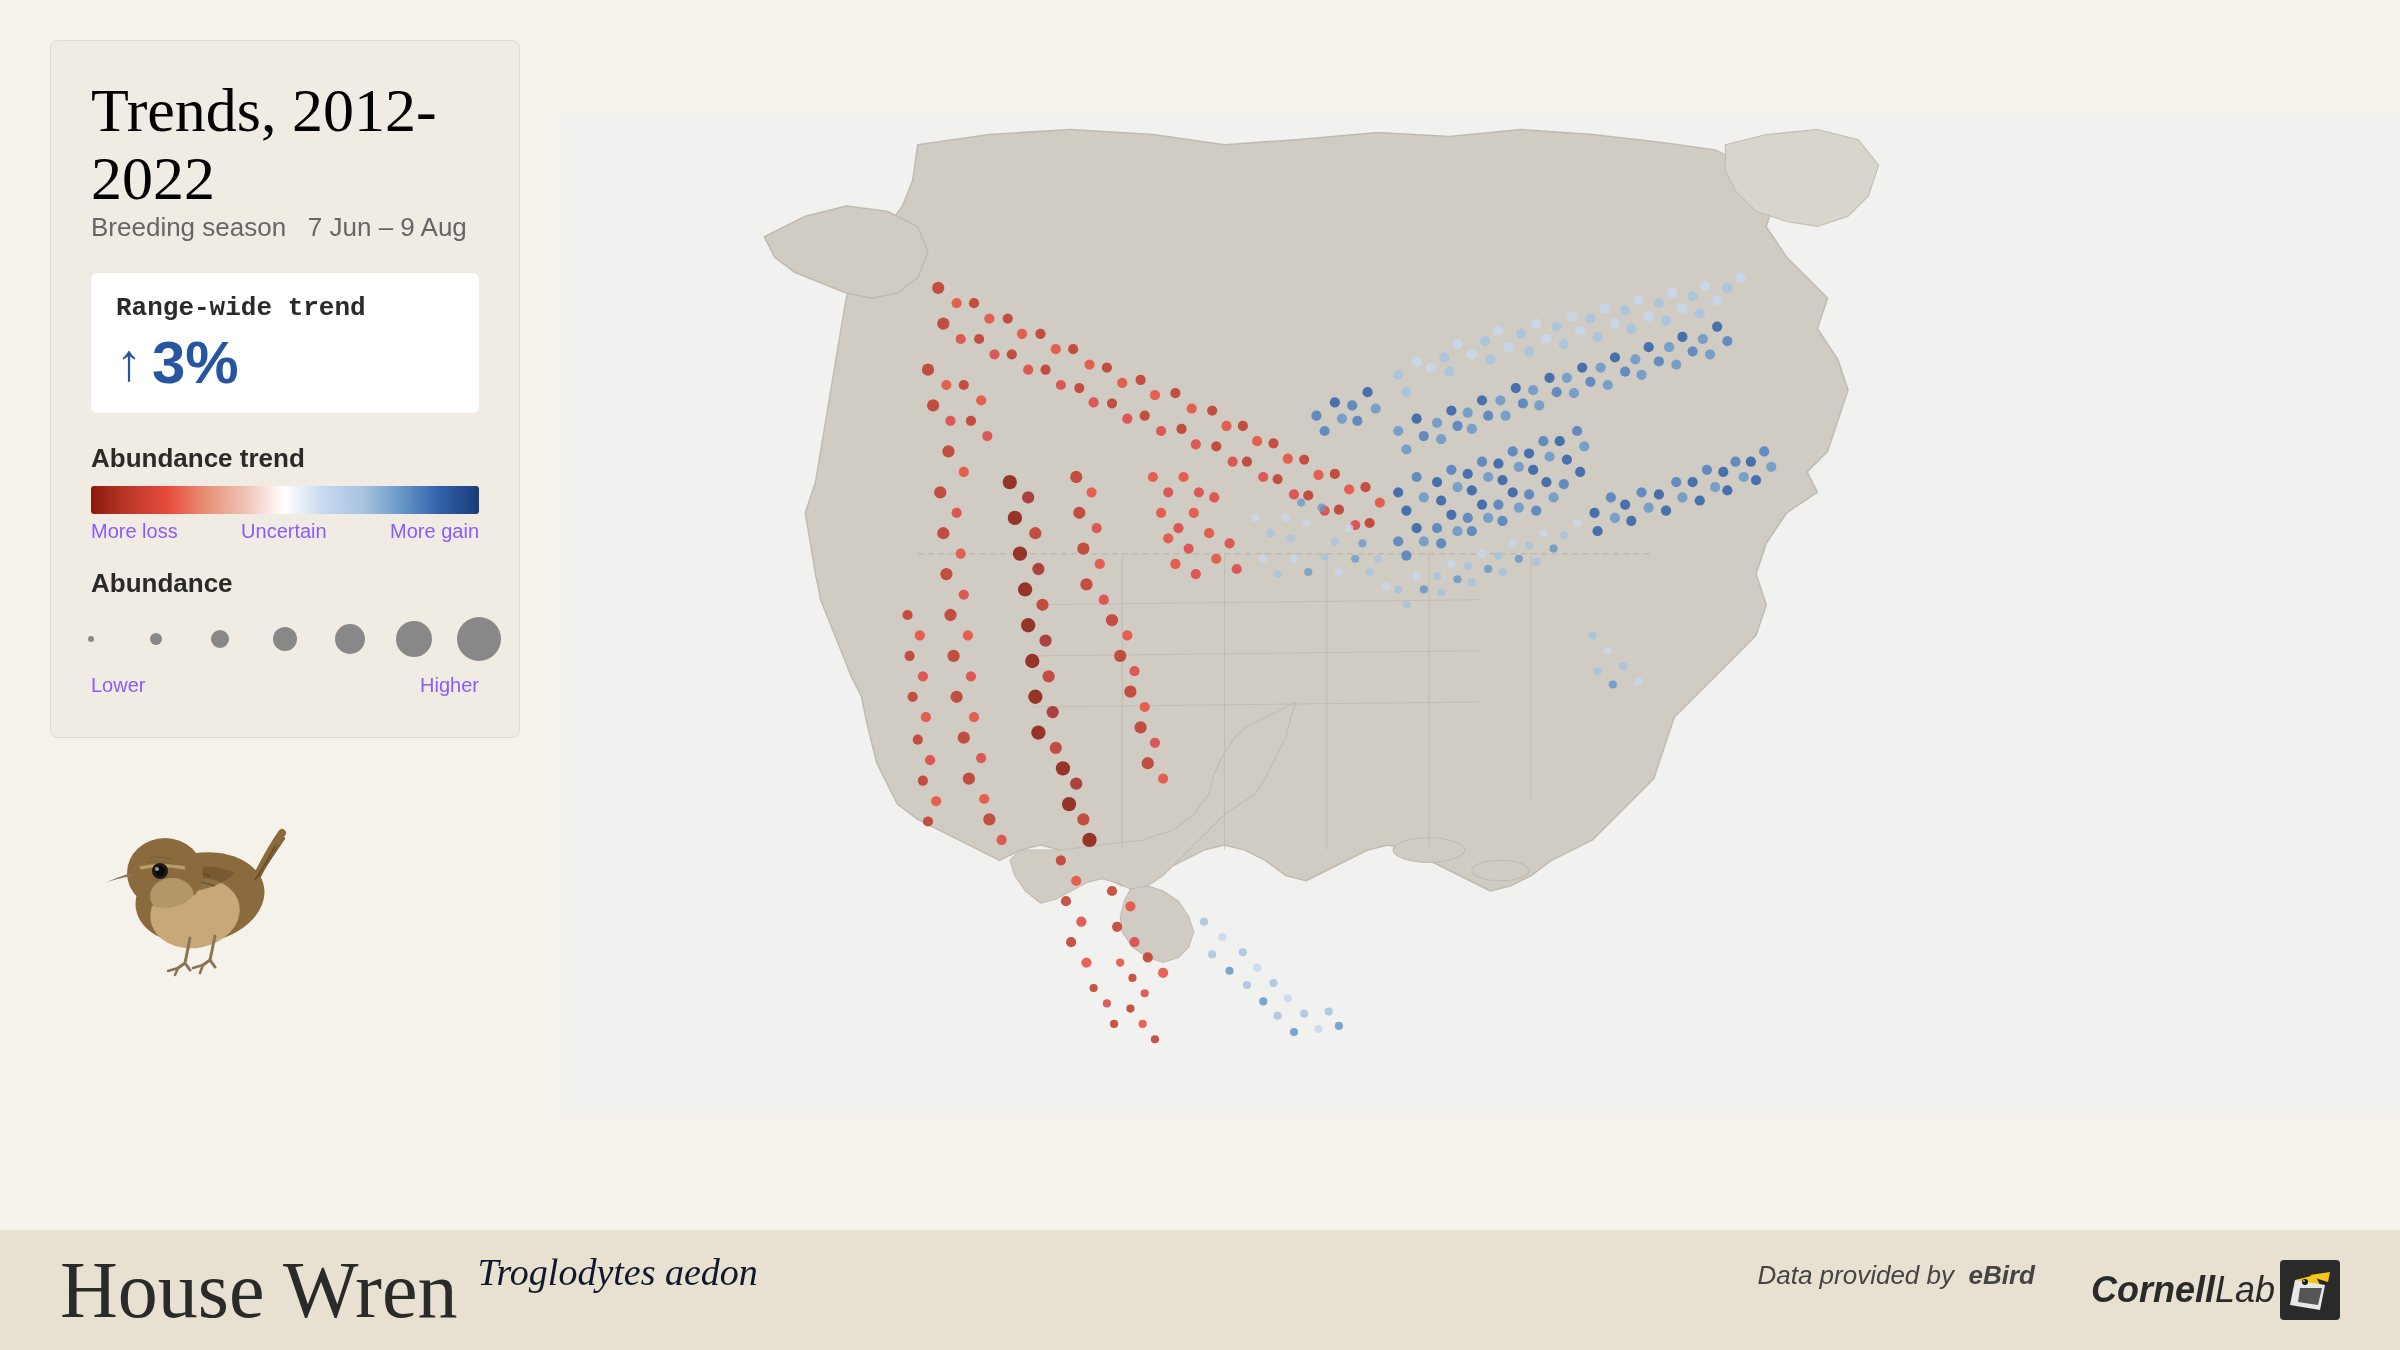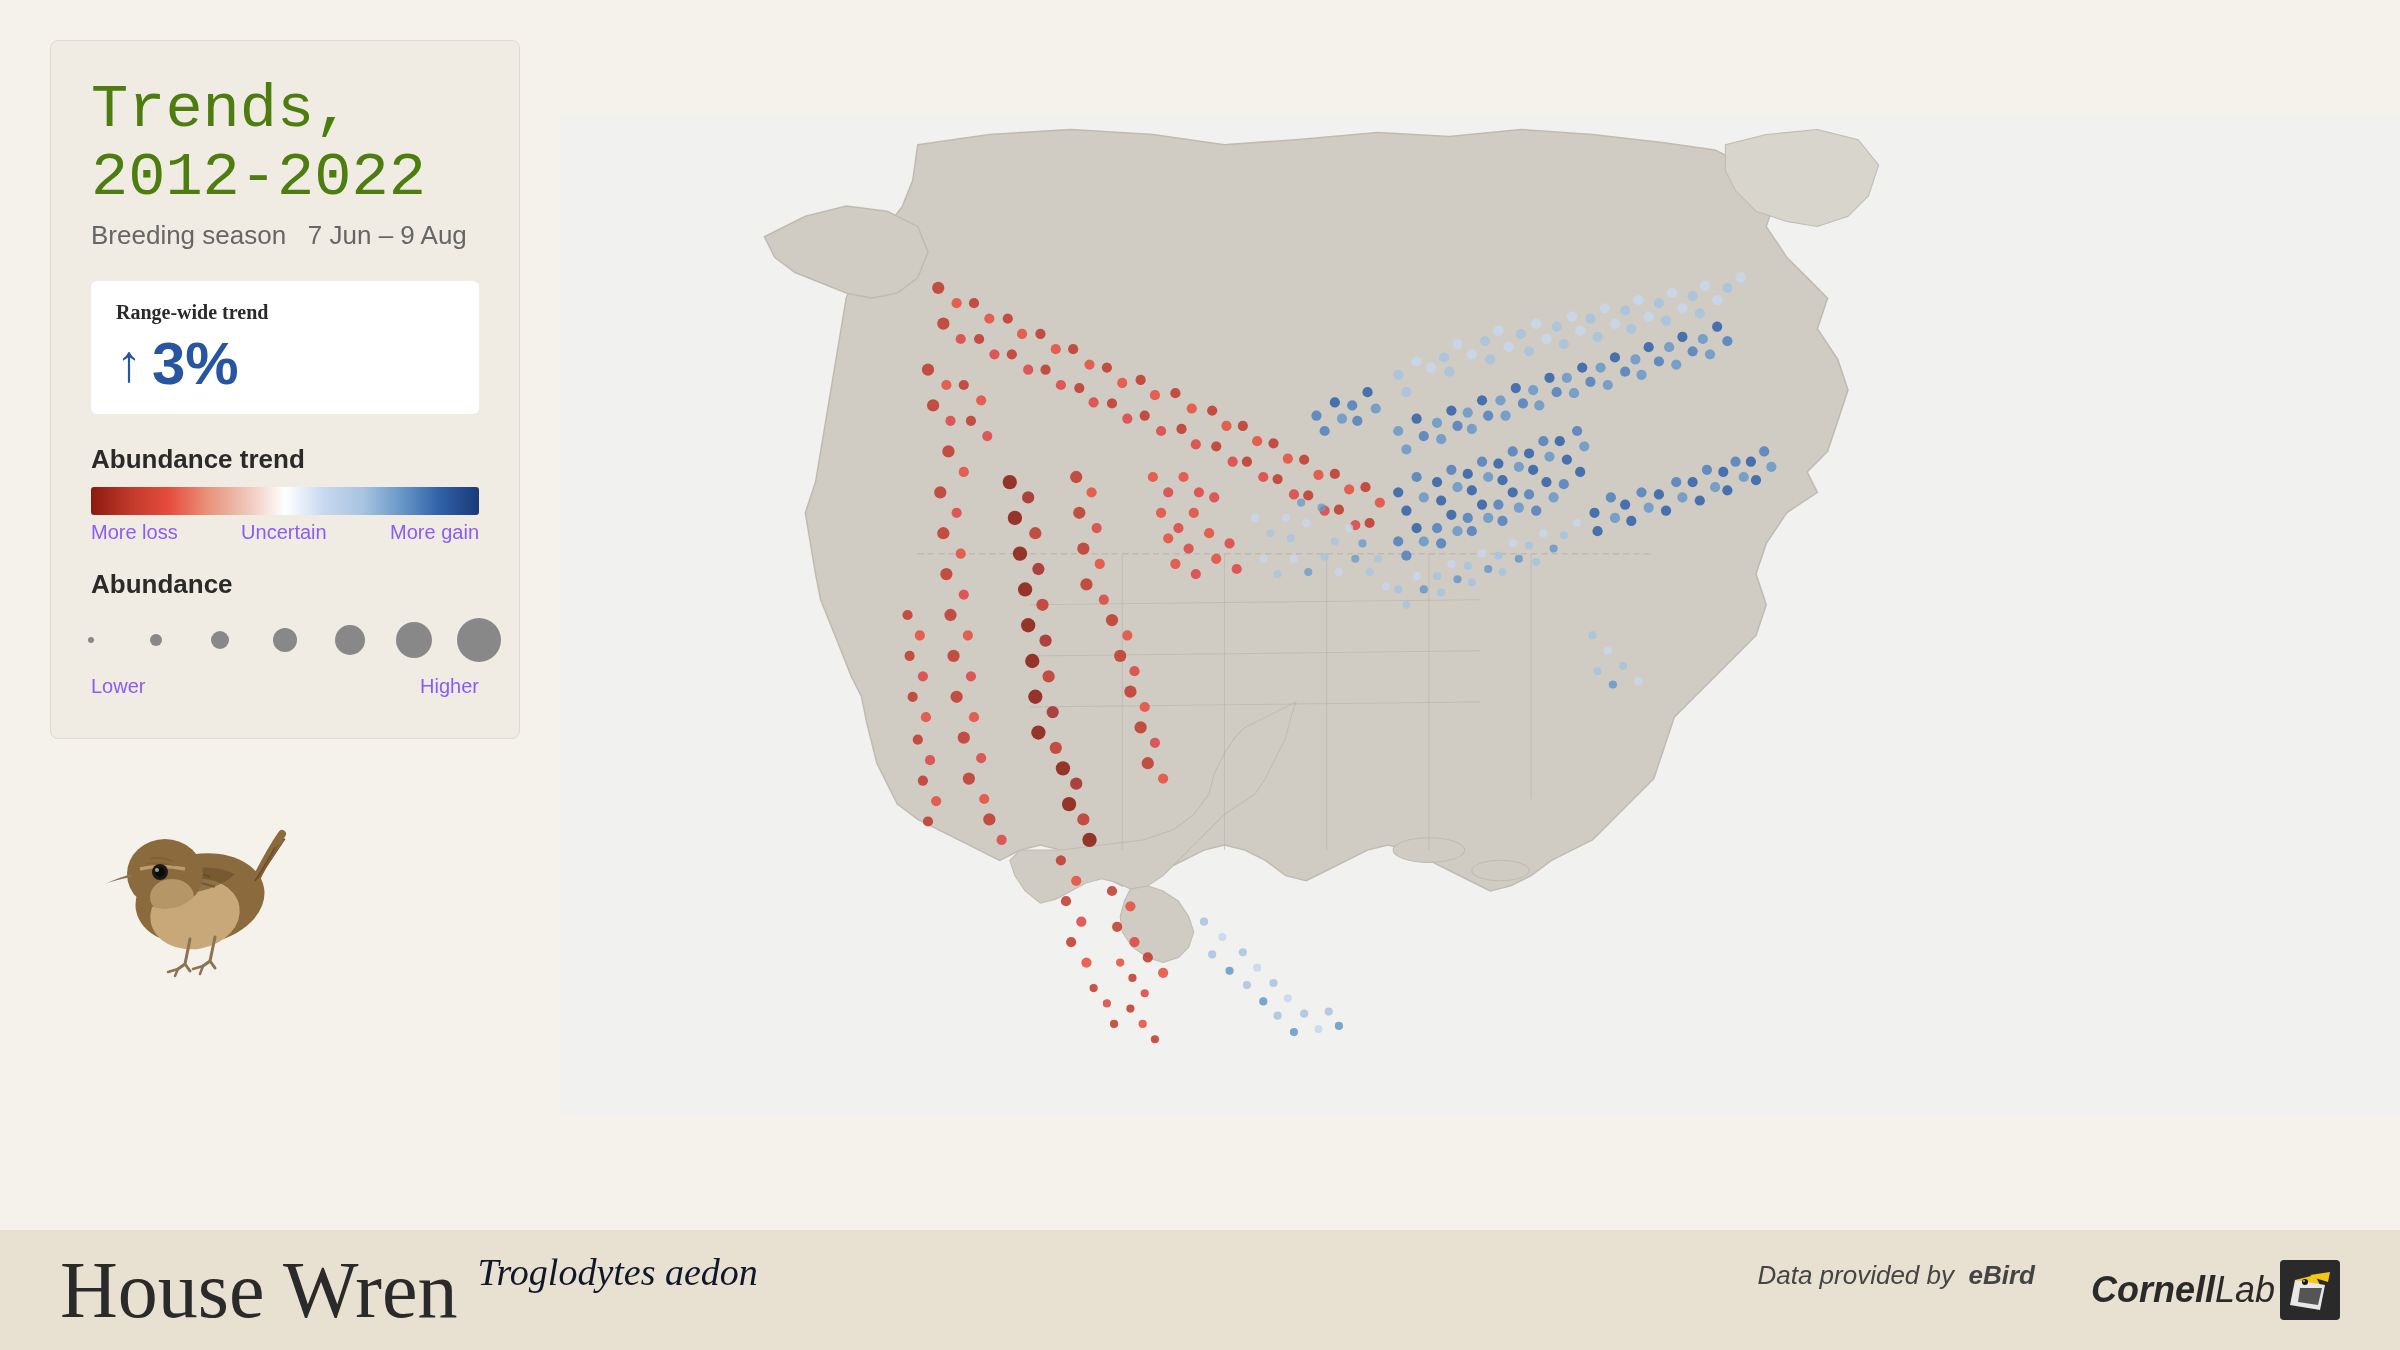--- a/index.html
+++ b/index.html
@@ -42,47 +42,46 @@
     .info-card {
       background: #f0ece3;
       border-radius: 8px;
       padding: 35px 40px 40px 40px;
       border: 1px solid #e0dbd0;
     }
 
     .card-title {
       font-size: 62px;
       font-weight: 400;
-      color: #4d7c0f;
+      color: #000000;
       line-height: 1.1;
-      margin-bottom: 8px;
-      font-family: Liberation Mono, monospace;
+      font-family: Liberation Serif, serif;
     }
 
     .card-subtitle {
       font-size: 26px;
       color: #666;
       font-family: Arial, sans-serif;
       font-weight: 400;
       margin-bottom: 30px;
     }
 
     
     .trend-box {
       background: white;
       border-radius: 6px;
       padding: 20px 25px;
       margin-bottom: 30px;
     }
 
     .trend-box-title {
-      font-size: 20px;
+      font-size: 26px;
       font-weight: 700;
       color: #2a2a2a;
-      font-family: Liberation Serif, serif;
+      font-family: Liberation Mono, monospace;
       margin-bottom: 10px;
     }
 
     .trend-value {
       display: flex;
       align-items: center;
       gap: 10px;
     }
 
     .trend-arrow {

